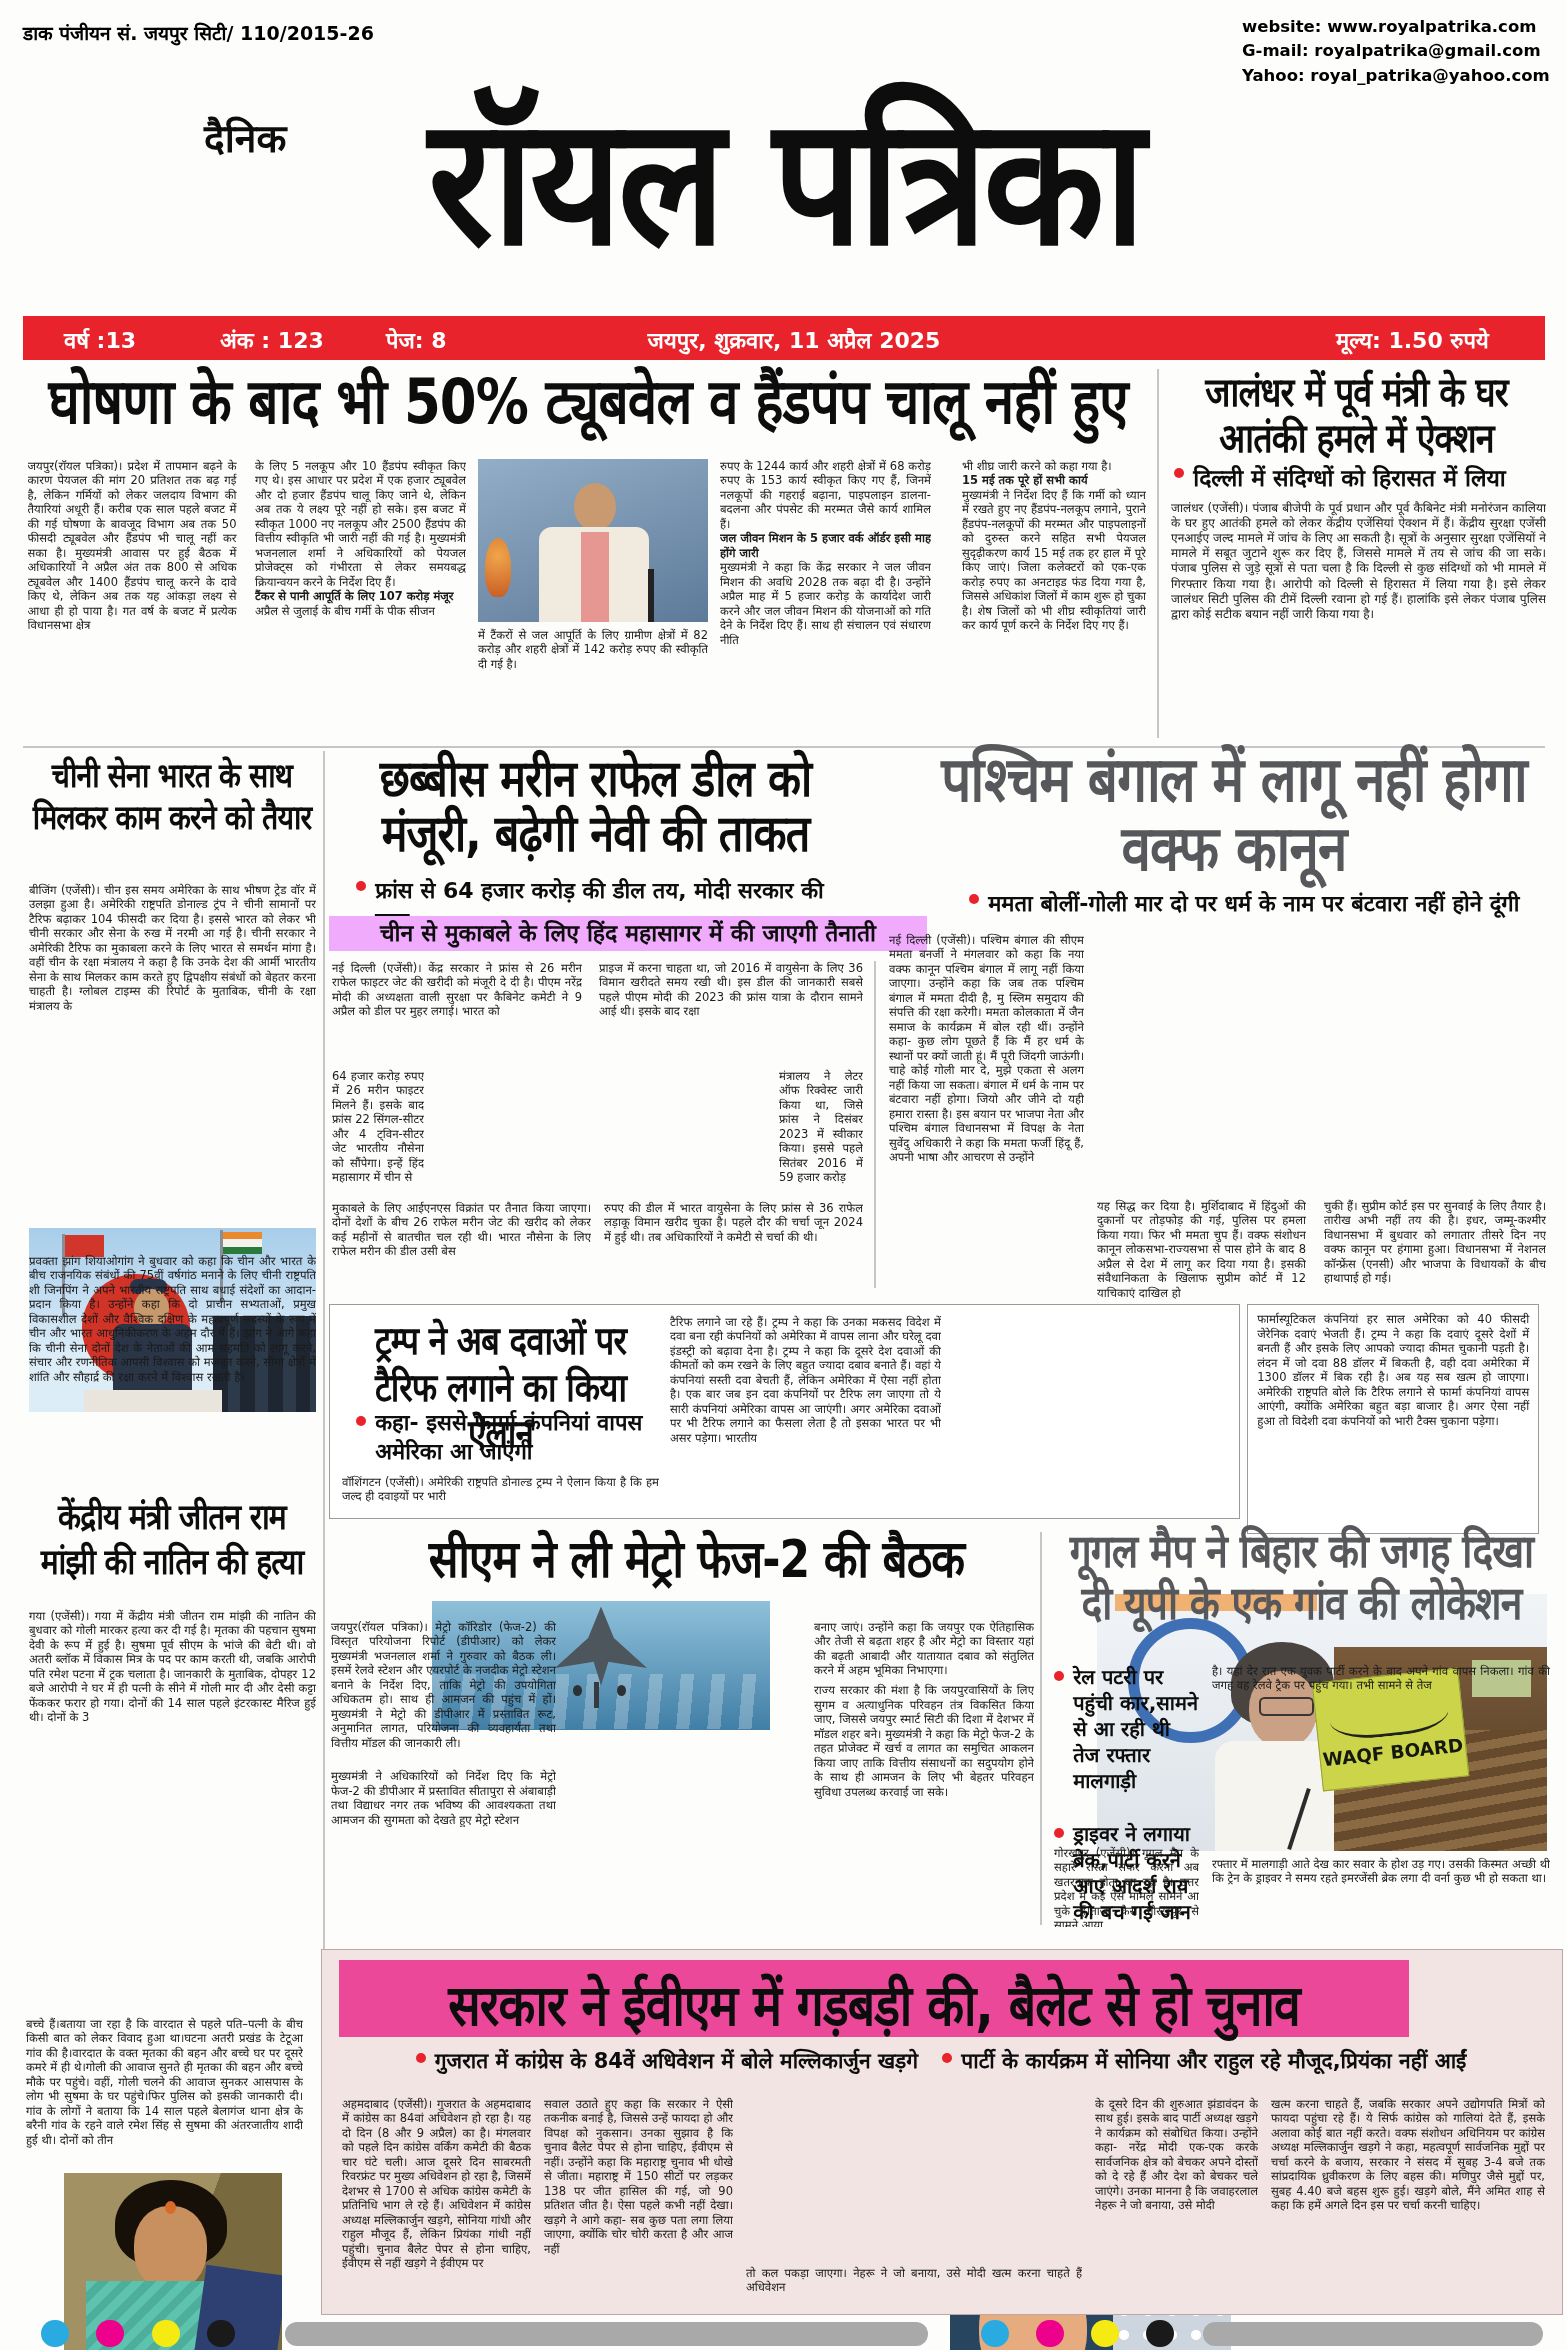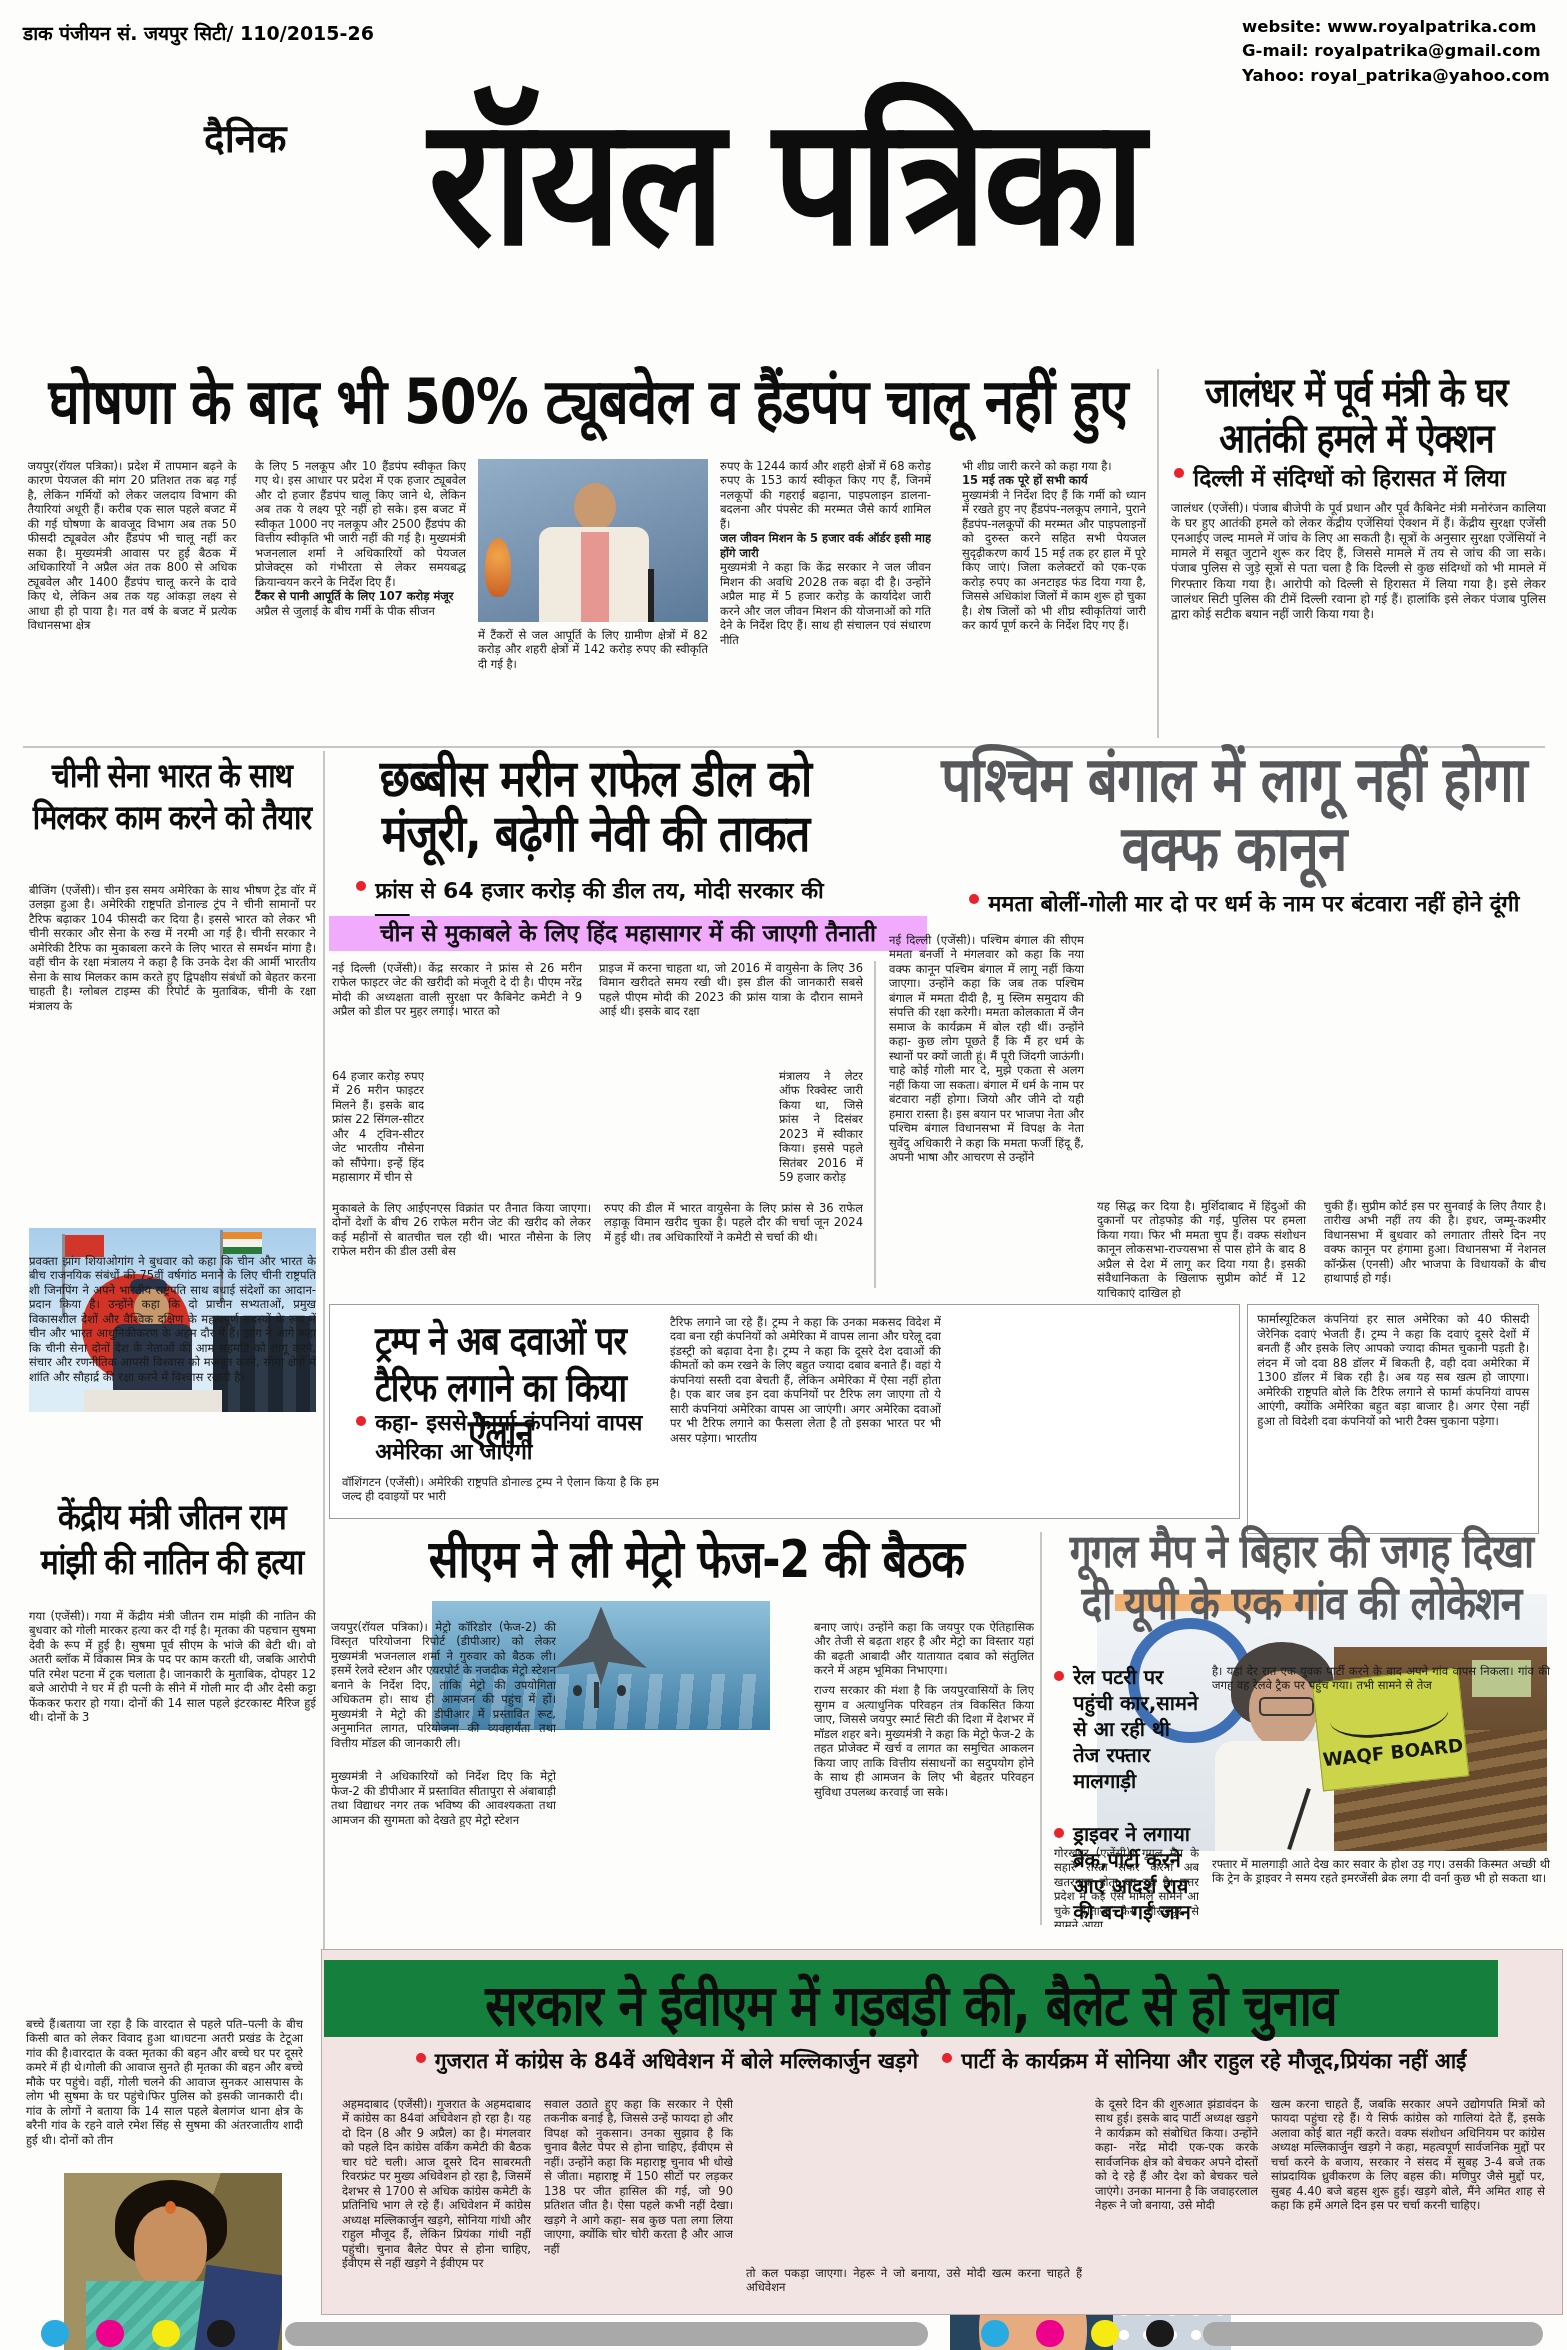--- a/index.html
+++ b/index.html
@@ -27,20 +27,27 @@
   <div class="a b" style="left:23px;top:20px;font-size:19px">डाक पंजीयन सं. जयपुर सिटी/ 110/2015-26</div>
   <div class="a b" style="left:1242px;top:14.7px;width:308px;font-size:16.5px;line-height:1.5">
     <div>website: www.royalpatrika.com</div>
     <div>G-mail: royalpatrika@gmail.com</div>
     <div>Yahoo: royal_patrika@yahoo.com</div>
   </div>
 
   <div class="a hb" style="left:204px;top:110px;font-size:39px">दैनिक</div>
   <div class="a hb ctr" style="left:147px;top:81px;width:1276px;font-size:158px;line-height:1.15;letter-spacing:-3.7px;transform:scaleY(1.12);transform-origin:top center">रॉयल पत्रिका</div>
 
+  <div class="a" style="left:23px;top:316px;width:1522px;height:44px;background:#e8232b">
+    <span class="a b" style="left:41px;top:8.3px;font-size:22px;color:#fff">वर्ष :13</span>
+    <span class="a b" style="left:197px;top:8.3px;font-size:22px;color:#fff">अंक : 123</span>
+    <span class="a b" style="left:363px;top:8.3px;font-size:22px;color:#fff">पेज: 8</span>
+    <span class="a b ctr" style="left:514px;top:8.3px;width:514px;font-size:22px;color:#fff">जयपुर, शुक्रवार, 11 अप्रैल 2025</span>
+    <span class="a b" style="left:1313px;top:8.3px;font-size:22px;color:#fff">मूल्य: 1.50 रुपये</span>
+  </div>
 
   <div class="a hb ctr cond" style="left:23px;top:369px;width:1130px;font-size:53px;line-height:1.05">घोषणा के बाद भी 50% ट्यूबवेल व हैंडपंप चालू नहीं हुए</div>
 
   <div class="a bt" style="left:27.5px;top:459px;width:209px;height:280px">जयपुर(रॉयल पत्रिका)। प्रदेश में तापमान बढ़ने के कारण पेयजल की मांग 20 प्रतिशत तक बढ़ गई है, लेकिन गर्मियों को लेकर जलदाय विभाग की तैयारियां अधूरी हैं। करीब एक साल पहले बजट में की गई घोषणा के बावजूद विभाग अब तक 50 फीसदी ट्यूबवेल और हैंडपंप भी चालू नहीं कर सका है। मुख्यमंत्री आवास पर हुई बैठक में अधिकारियों ने अप्रैल अंत तक 800 से अधिक ट्यूबवेल और 1400 हैंडपंप चालू करने के दावे किए थे, लेकिन अब तक यह आंकड़ा लक्ष्य से आधा ही हो पाया है। गत वर्ष के बजट में प्रत्येक विधानसभा क्षेत्र</div>
   <div class="a" style="left:255px;top:459px;width:211px;height:280px">
     <div class="bt">के लिए 5 नलकूप और 10 हैंडपंप स्वीकृत किए गए थे। इस आधार पर प्रदेश में एक हजार ट्यूबवेल और दो हजार हैंडपंप चालू किए जाने थे, लेकिन अब तक ये लक्ष्य पूरे नहीं हो सके। इस बजट में स्वीकृत 1000 नए नलकूप और 2500 हैंडपंप की वित्तीय स्वीकृति भी जारी नहीं की गई है। मुख्यमंत्री भजनलाल शर्मा ने अधिकारियों को पेयजल प्रोजेक्ट्स को गंभीरता से लेकर समयबद्ध क्रियान्वयन करने के निर्देश दिए हैं।</div>
     <div class="bt b">टैंकर से पानी आपूर्ति के लिए 107 करोड़ मंजूर</div>
     <div class="bt">अप्रैल से जुलाई के बीच गर्मी के पीक सीजन</div>
   </div>
   <div class="a ph" style="left:478px;top:459px;width:230px;height:163px;background:linear-gradient(160deg,#93aec7,#5d7a99)">
@@ -189,21 +196,21 @@
       <span class="sdot"></span>
       <span class="hb" style="font-size:20px;line-height:1.3">ड्राइवर ने लगाया ब्रेक,पार्टी करने आए आदर्श राय की बच गई जान</span>
     </div>
   </div>
   <div class="a bt" style="left:1054px;top:1846px;width:145px;height:81px">गोरखपुर (एजेंसी)। गूगल मैप के सहारे रास्ता सफर करना अब खतरनाक होता जा रहा है। उत्तर प्रदेश में कई ऐसे मामले सामने आ चुके हैं।ताजा केस गोरखपुर से सामने आया</div>
   <div class="a bt" style="left:1212px;top:1664px;width:338px;height:57px">है। यहां देर रात एक युवक पार्टी करने के बाद अपने गांव वापस निकला। गांव की जगह वह रेलवे ट्रैक पर पहुंच गया। तभी सामने से तेज</div>
 
   <div class="a bt" style="left:1212px;top:1857px;width:338px;height:70px">रफ्तार में मालगाड़ी आते देख कार सवार के होश उड़ गए।  उसकी किस्मत अच्छी थी कि ट्रेन के ड्राइवर ने समय रहते इमरजेंसी ब्रेक लगा दी वर्ना कुछ भी हो सकता था।</div>
 
   <div class="a" style="left:321px;top:1949px;width:1240px;height:364px;background:#f2e4e3;border:1.4px solid #b9a8a6"></div>
-  <div class="a ctr" style="left:324px;top:1960px;width:1174px;height:77px;background:#15803d">
+  <div class="a ctr" style="left:339px;top:1960px;width:1070px;height:77px;background:#ec4899">
     <div class="hb cond" style="font-size:48px;line-height:77px">सरकार ने ईवीएम में गड़बड़ी की, बैलेट से हो चुनाव</div>
   </div>
   <div class="a" style="left:336px;top:2046px;width:1210px;display:flex;justify-content:center;gap:24px">
     <div class="brow">
       <span class="sdot"></span>
       <span class="hb" style="font-size:21px">गुजरात में कांग्रेस के 84वें अधिवेशन में बोले मल्लिकार्जुन खड़गे</span>
     </div>
     <div class="brow">
       <span class="sdot"></span>
       <span class="hb" style="font-size:21px">पार्टी के कार्यक्रम में सोनिया और राहुल रहे मौजूद,प्रियंका नहीं आईं</span>

